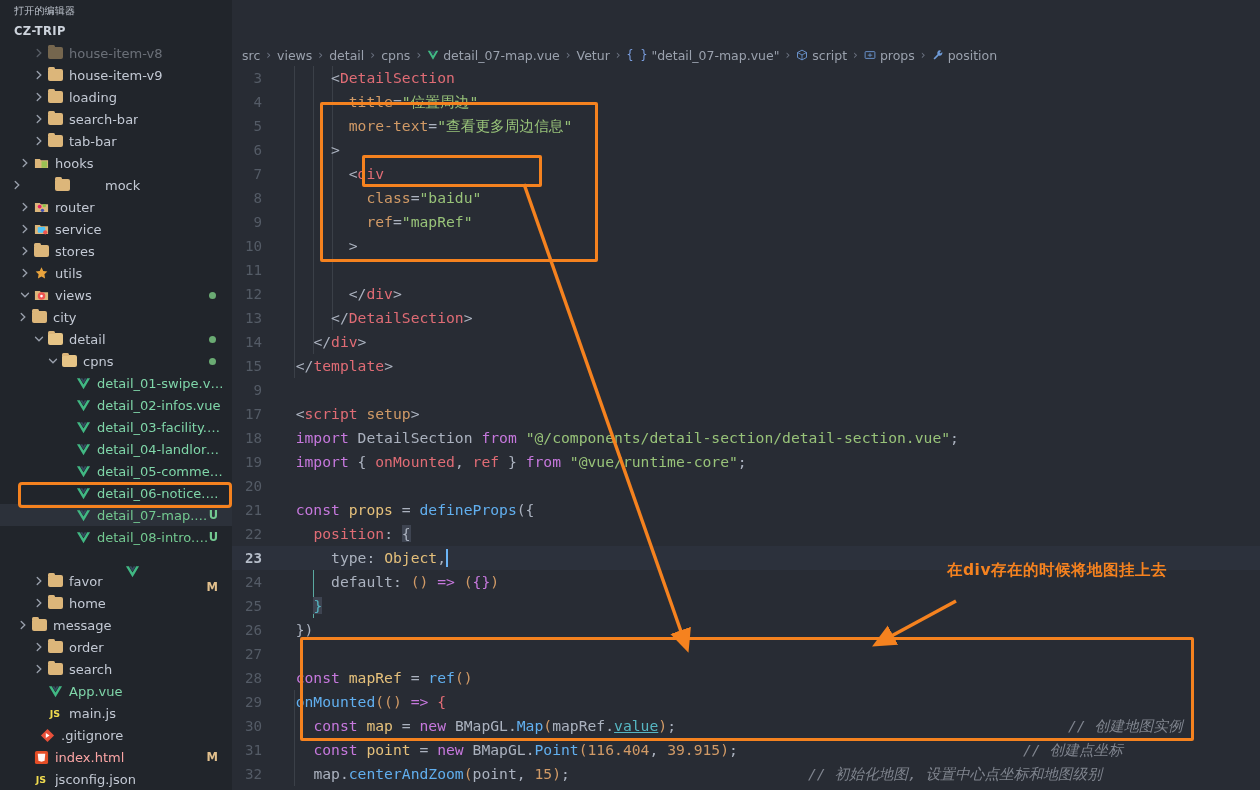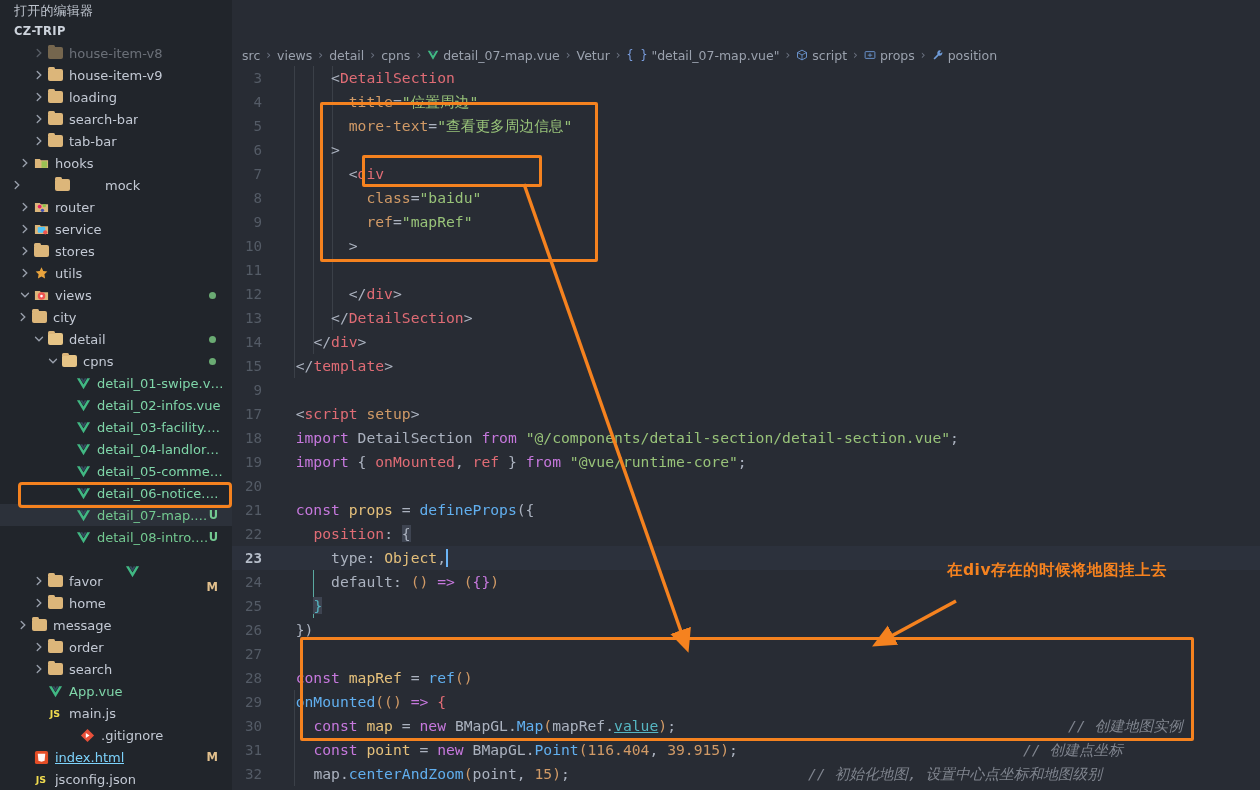--- a/index.html
+++ b/index.html
@@ -14,21 +14,21 @@
   
   .sidebar {
     width: 232px; height: 790px;
     background: #21252b;
     color: #a9b0bb;
     position: relative;
     flex: 0 0 232px;
     overflow: hidden;
   }
   .sb-section-title {
-    font-size: 13px;
+    font-size: 10px;
     color: #bcc2cc;
     padding: 2px 0 2px 14px;
     letter-spacing: .2px;
     height: 20px;
     line-height: 18px;
     white-space: nowrap;
   }
   .sb-project-title {
     font-size: 11.5px;
     font-weight: bold;
@@ -543,39 +543,39 @@
           </span>
           <span class="label vue-label">App.vue</span>
         </div>
         <div class="row" style="padding-left: 32px;">
           <span class="chev"></span>
           <span class="ico">
             <span style="color:#f0db4f;font-size:9.5px;font-weight:bold;font-family:'DejaVu Sans',sans-serif;">JS</span>
           </span>
           <span class="label file-label">main.js</span>
         </div>
-        <div class="row" style="padding-left: 24px; margin-left: 40px;">
+        <div class="row" style="padding-left: 24px;">
           <span class="chev"></span>
           <span class="ico">
             <svg width="15" height="15" viewBox="0 0 16 16">
               <path d="M8 1l7 7-7 7-7-7z" fill="#e8503a"></path>
               <path d="M6.2 5.3v5.4l4-2.7z" fill="#fff"></path>
             </svg>
           </span>
           <span class="label file-label">.gitignore</span>
         </div>
         <div class="row" style="padding-left: 18px;">
           <span class="chev"></span>
           <span class="ico">
             <svg width="15" height="15" viewBox="0 0 16 16">
               <rect x="1" y="1" width="14" height="14" rx="2" fill="#e44d26"></rect>
               <path d="M4 4h8l-.7 7.4L8 12.6 4.7 11.4z" fill="#fff" opacity=".95"></path>
             </svg>
           </span>
-          <span class="label file-label" style="color: #7dd3fc; text-decoration: underline;">index.html</span>
+          <span class="label file-label" style="color: #fca5a5;">index.html</span>
           <span class="badge m">M</span>
         </div>
         <div class="row" style="padding-left: 18px;">
           <span class="chev"></span>
           <span class="ico">
             <span style="color:#f0db4f;font-size:9.5px;font-weight:bold;font-family:'DejaVu Sans',sans-serif;">JS</span>
           </span>
           <span class="label file-label">jsconfig.json</span>
         </div>
       </div>

